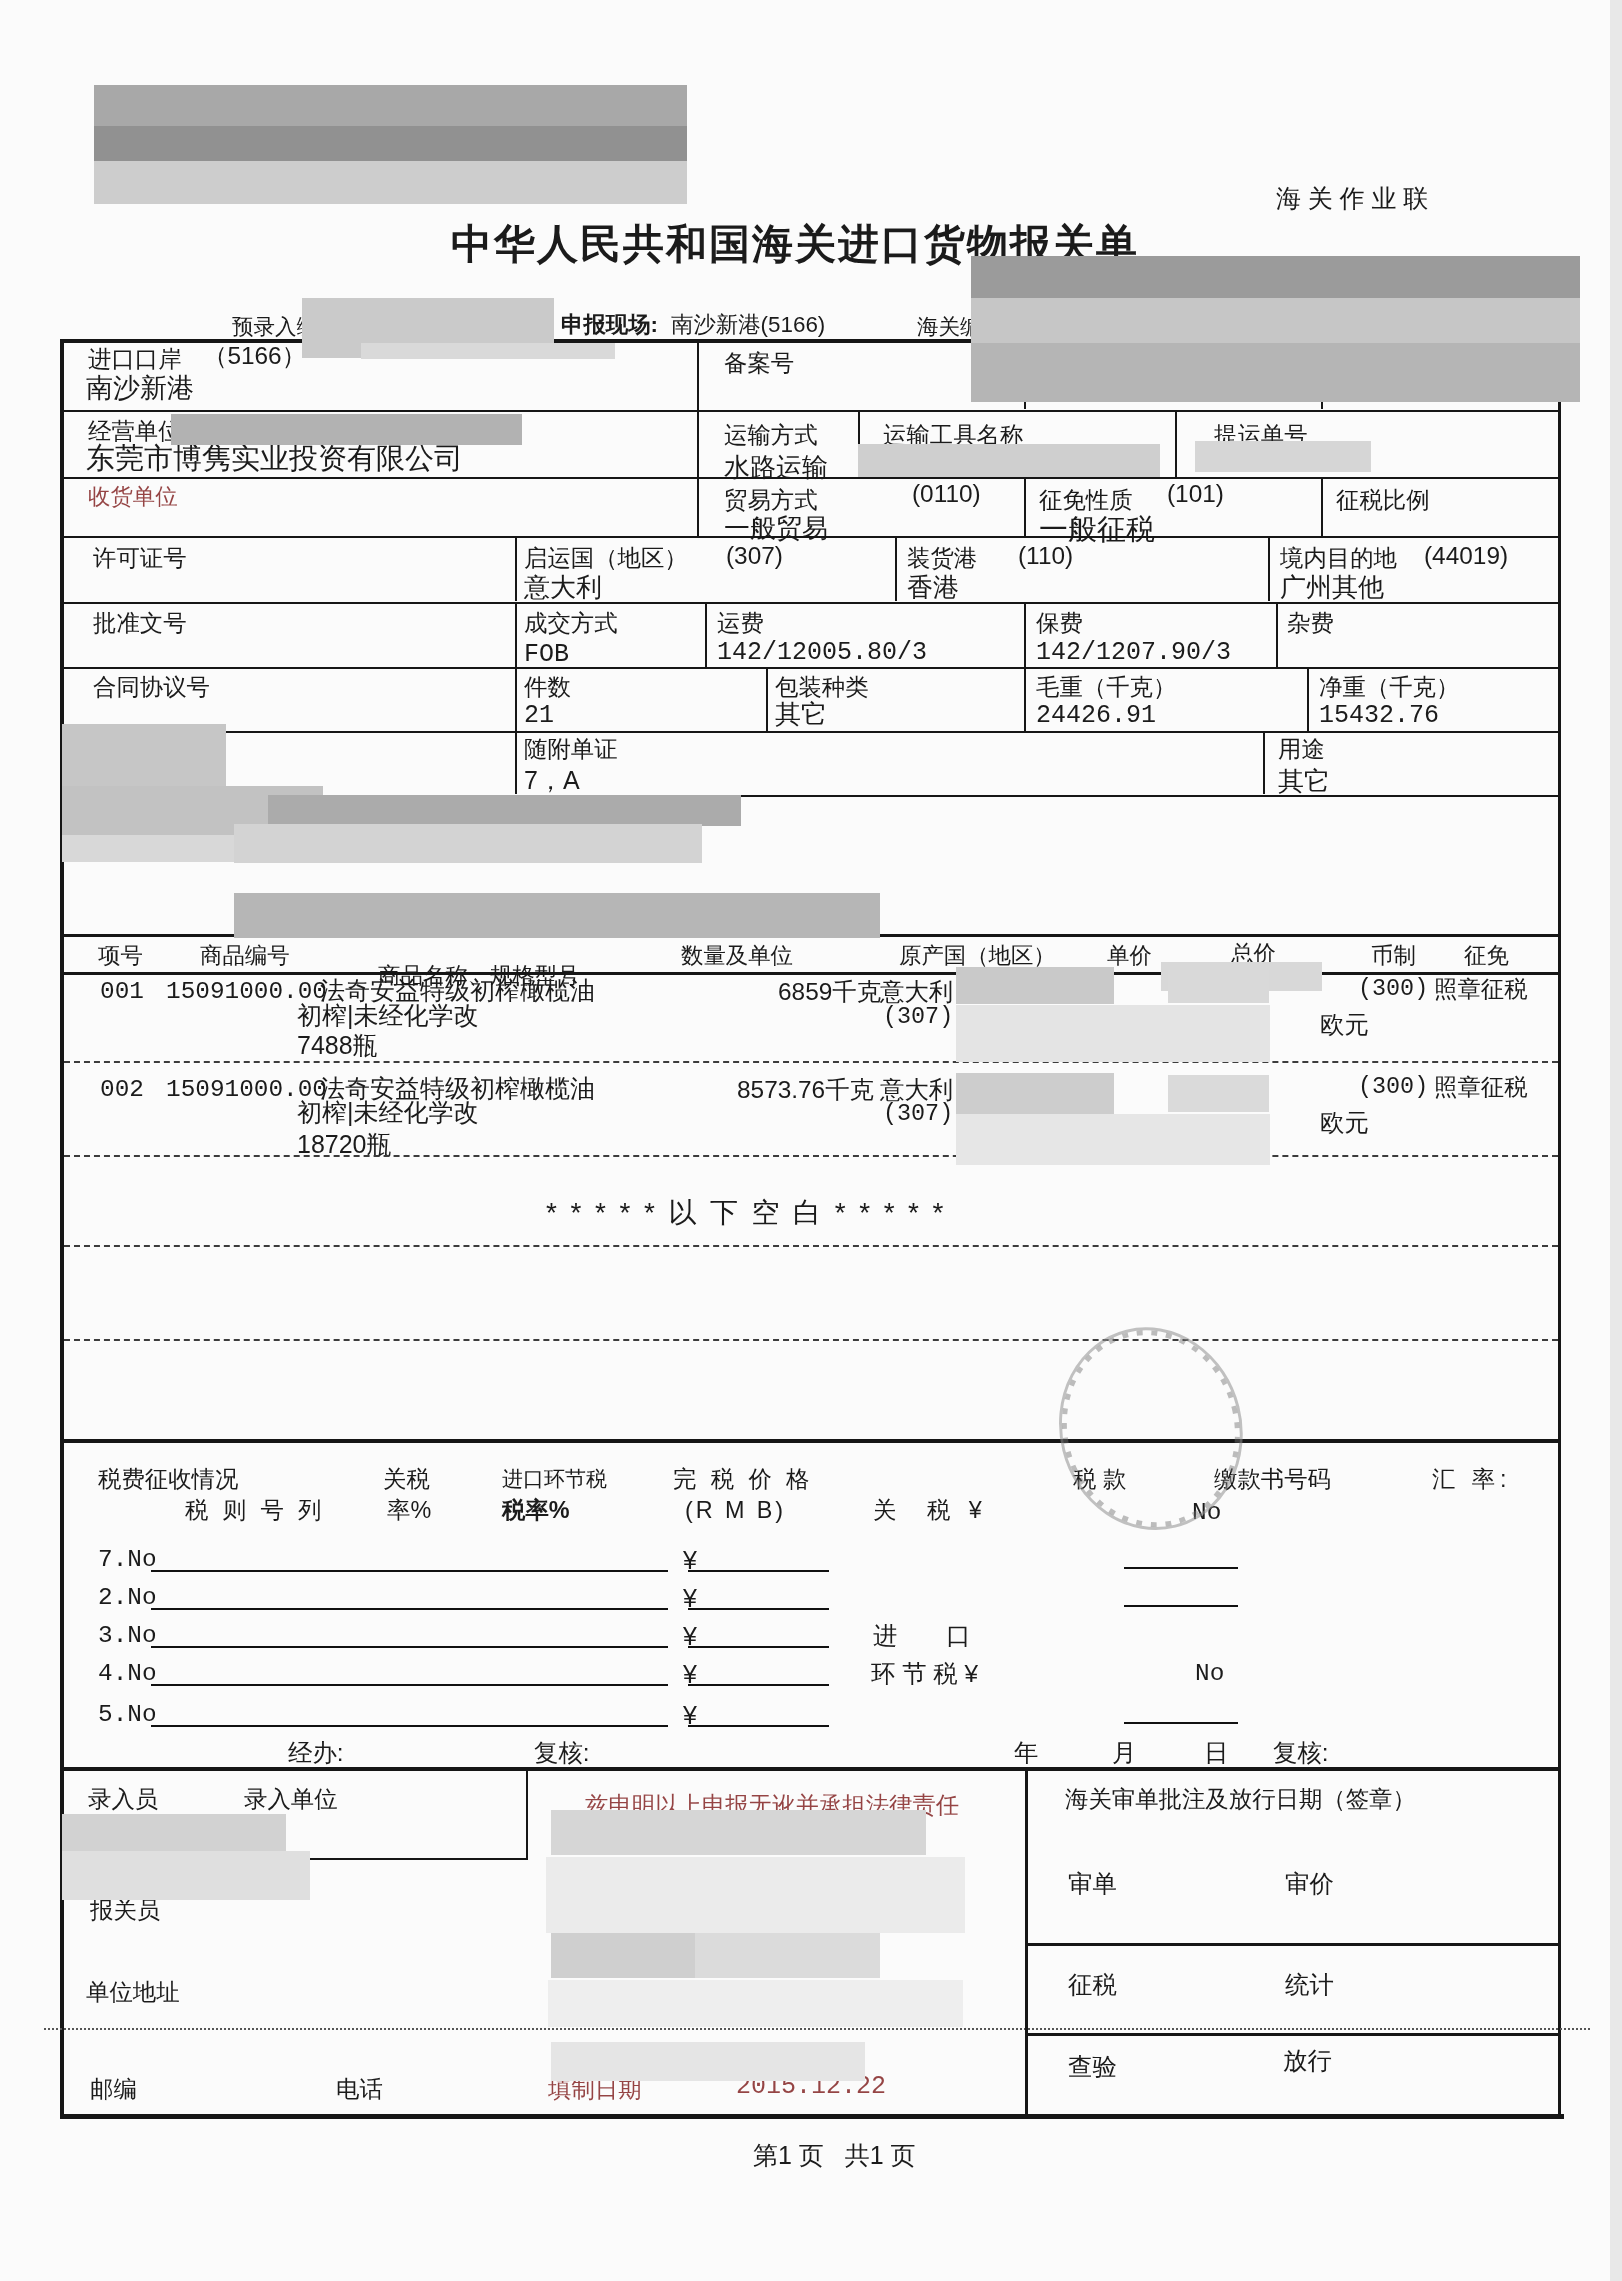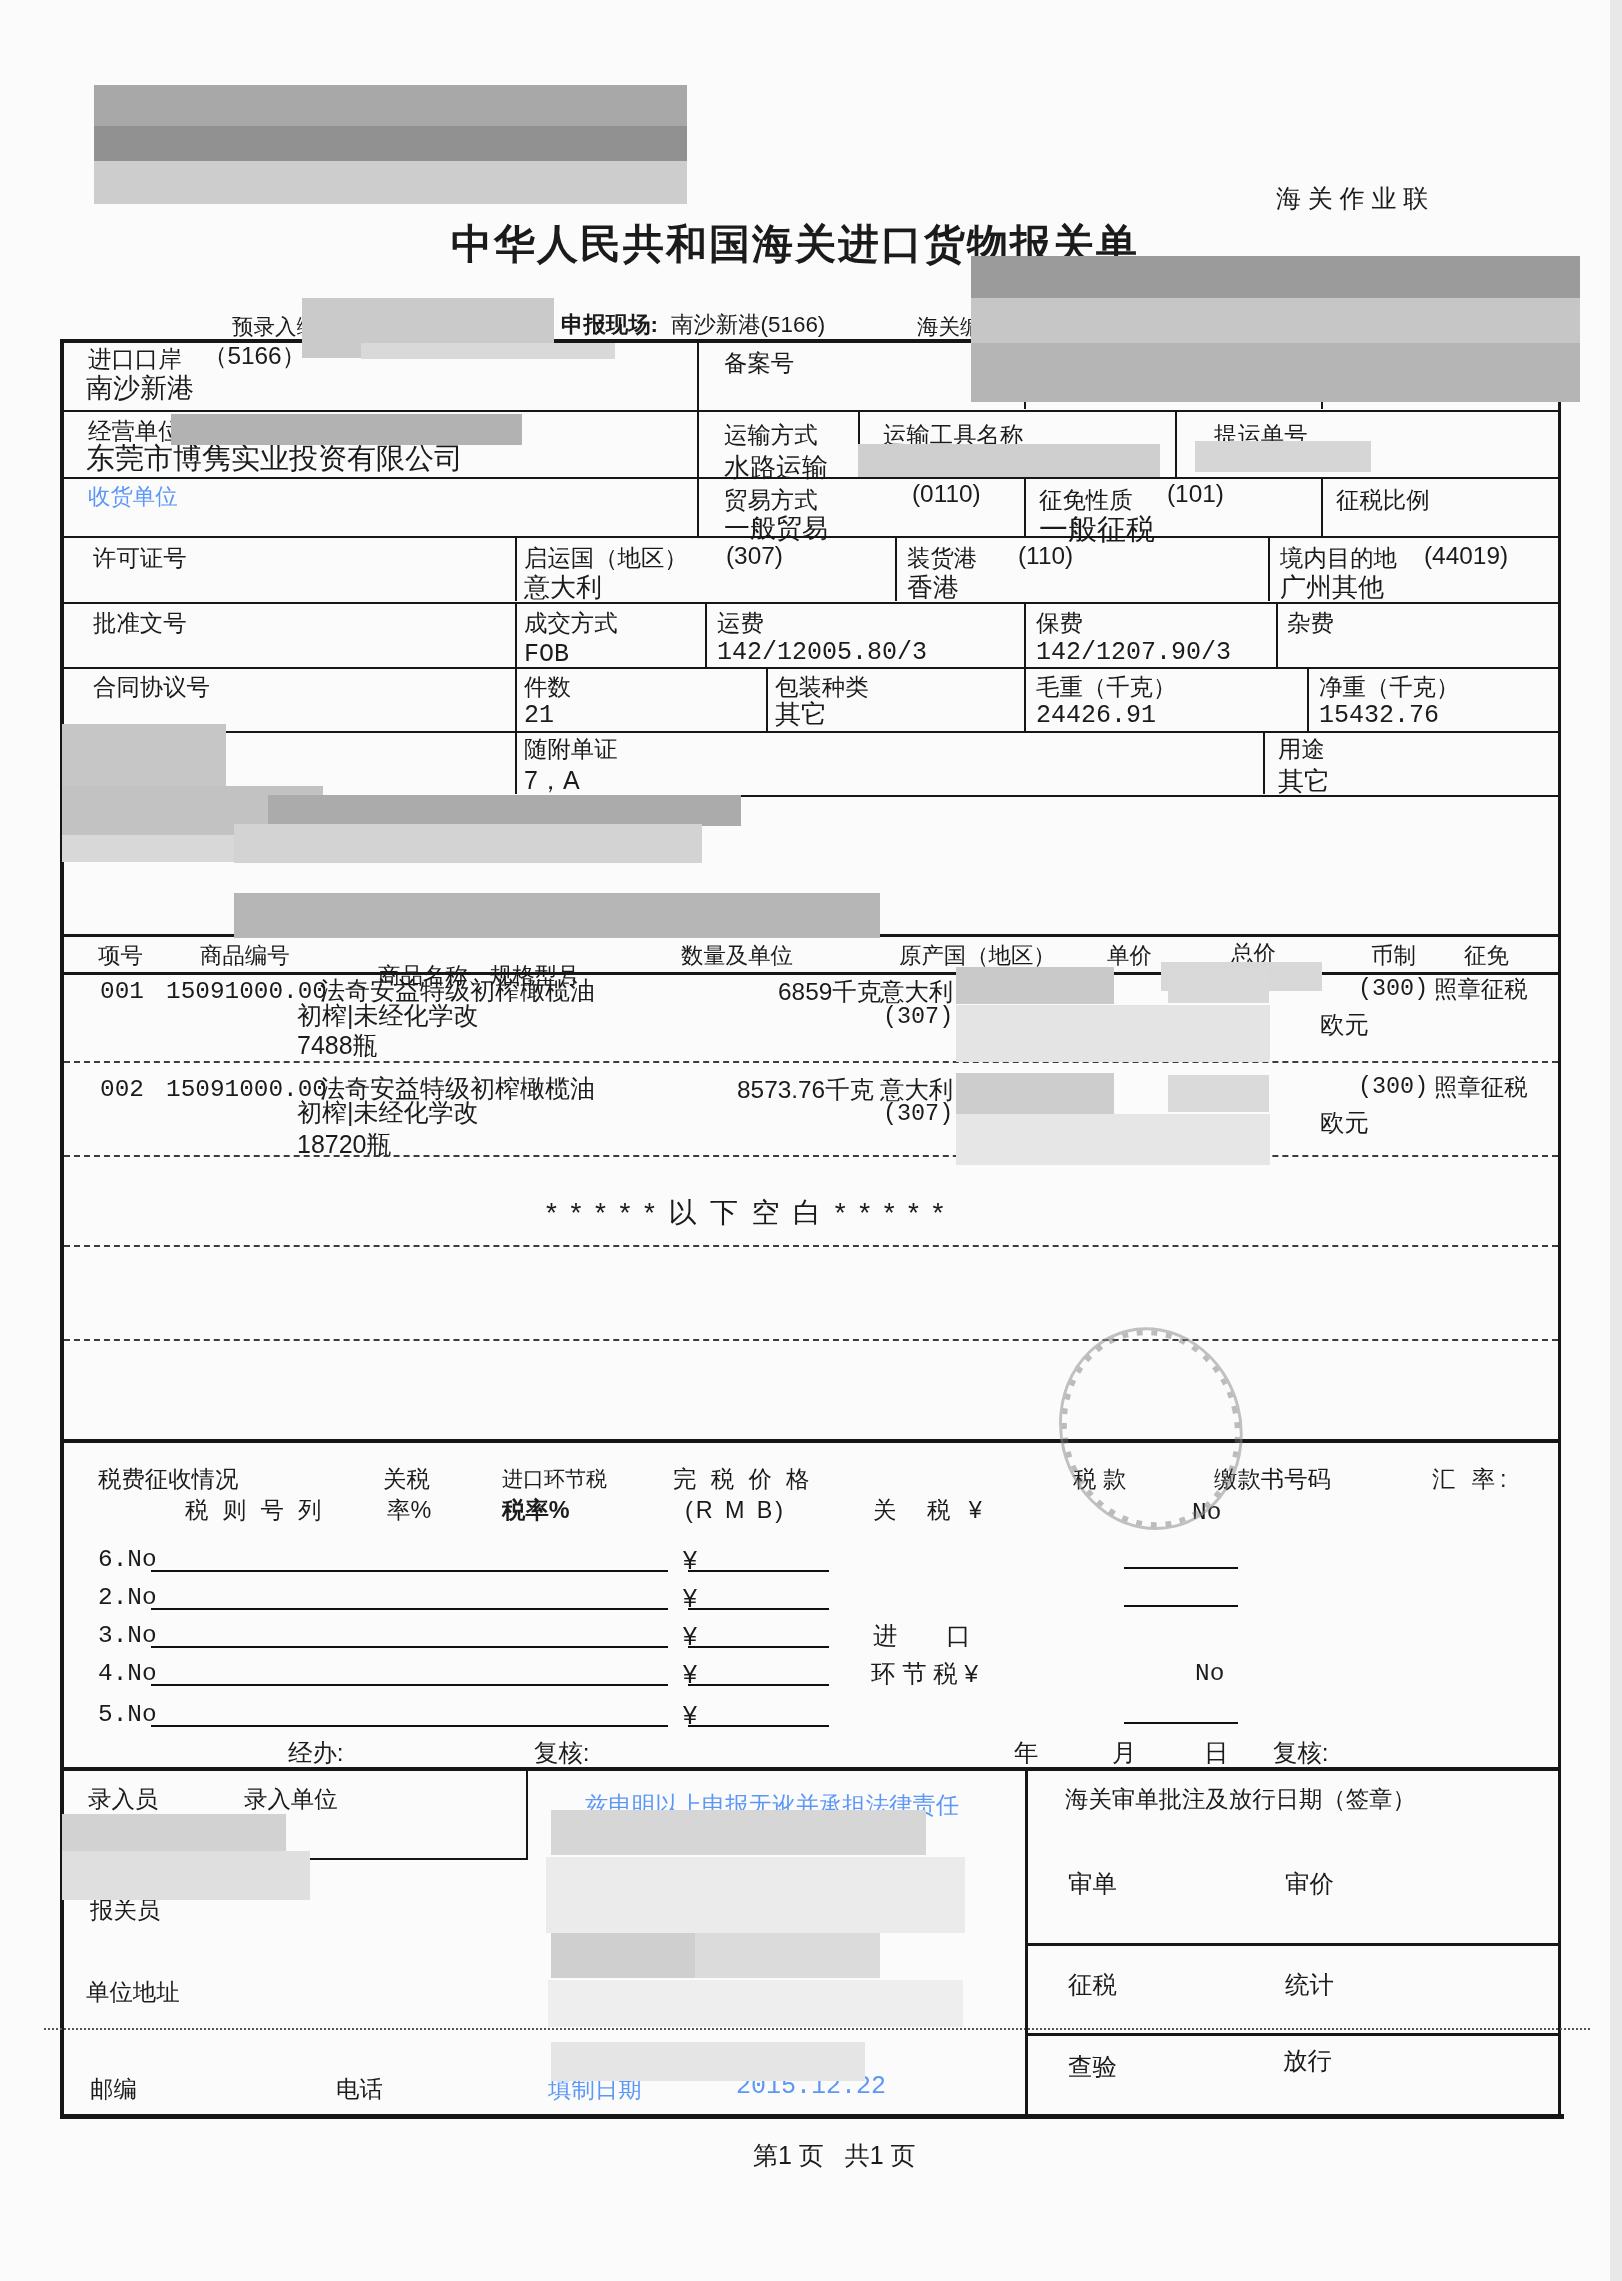--- a/index.html
+++ b/index.html
@@ -1,21 +1,21 @@
 <!DOCTYPE html>
 <html><head>
 <meta charset="utf-8">
 <style>
   html,body{margin:0;padding:0;background:#e8e8e8;}
   .page{position:relative;width:1610px;height:2281px;background:#fbfbfb;overflow:hidden;
         font-family:"Liberation Sans","DejaVu Sans",sans-serif;color:#1b1b1b;}
   .t{position:absolute;white-space:pre;line-height:1.1;}
   .mono{font-family:"Liberation Mono","DejaVu Sans Mono",monospace;}
   .b{font-weight:bold;}
-  .faint{color:#3b82f6;opacity:.82;text-align:right;}
+  .faint{color:#7f1d1d;opacity:.82;text-align:right;}
   .hline{position:absolute;background:#161616;height:2px;}
   .vline{position:absolute;background:#161616;width:2px;}
   .dashl{position:absolute;height:0;border-top:2px dashed #3c3c3c;}
   .dotl{position:absolute;height:0;border-top:2px dotted #555;}
   .red{position:absolute;}
   .ul{position:absolute;background:#111;height:2px;}
   .stamp{position:absolute;left:0;top:0;pointer-events:none;}
 </style>
 </head>
 <body>
@@ -135,21 +135,21 @@
   <span class="t" style="left:1073px;top:1467px;font-size:23.4px;">税 款</span>
   <span class="t" style="left:1214px;top:1467px;font-size:23.4px;">缴款书号码</span>
   <span class="t" style="left:1432px;top:1467px;font-size:23.4px;letter-spacing:4.9px;">汇 率:</span>
   <span class="t" style="left:185px;top:1498px;font-size:23.4px;letter-spacing:3.9px;">税 则 号 列</span>
   <span class="t" style="left:387px;top:1498px;font-size:23.4px;">率%</span>
   <span class="t" style="left:502px;top:1498px;font-size:23.4px;font-weight:bold;">税率%</span>
   <span class="t" style="left:685px;top:1498px;font-size:23.4px;letter-spacing:2.9px;">(R M B)</span>
   <span class="t" style="left:873px;top:1498px;font-size:23.4px;letter-spacing:5.9px;">关  税 ¥</span>
   <span class="t mono" style="left:1192px;top:1500px;font-size:24.4px;">No</span>
 
-  <span class="t mono" style="left:98px;top:1547px;font-size:24.4px;">6.No</span>
+  <span class="t mono" style="left:98px;top:1547px;font-size:24.4px;">7.No</span>
   <span class="t" style="left:683px;top:1547px;font-size:25px;">¥</span>
   <div class="ul" style="left:151px;top:1570px;width:517px;"></div>
   <div class="ul" style="left:688px;top:1570px;width:141px;"></div>
   <div class="ul" style="left:1124px;top:1567px;width:114px;"></div>
 
   <span class="t mono" style="left:98px;top:1585px;font-size:24.4px;">2.No</span>
   <span class="t" style="left:683px;top:1585px;font-size:25px;">¥</span>
   <div class="ul" style="left:151px;top:1608px;width:517px;"></div>
   <div class="ul" style="left:688px;top:1608px;width:141px;"></div>
   <div class="ul" style="left:1124px;top:1605px;width:114px;"></div>

